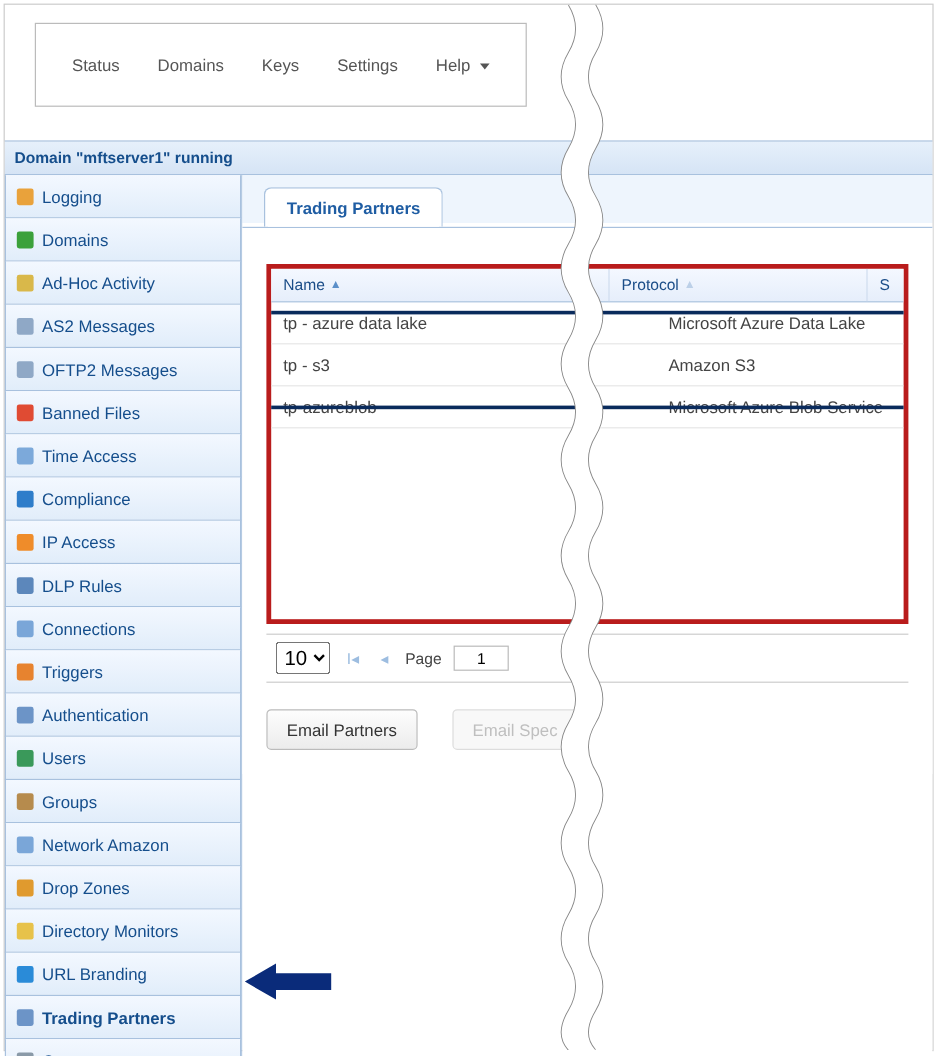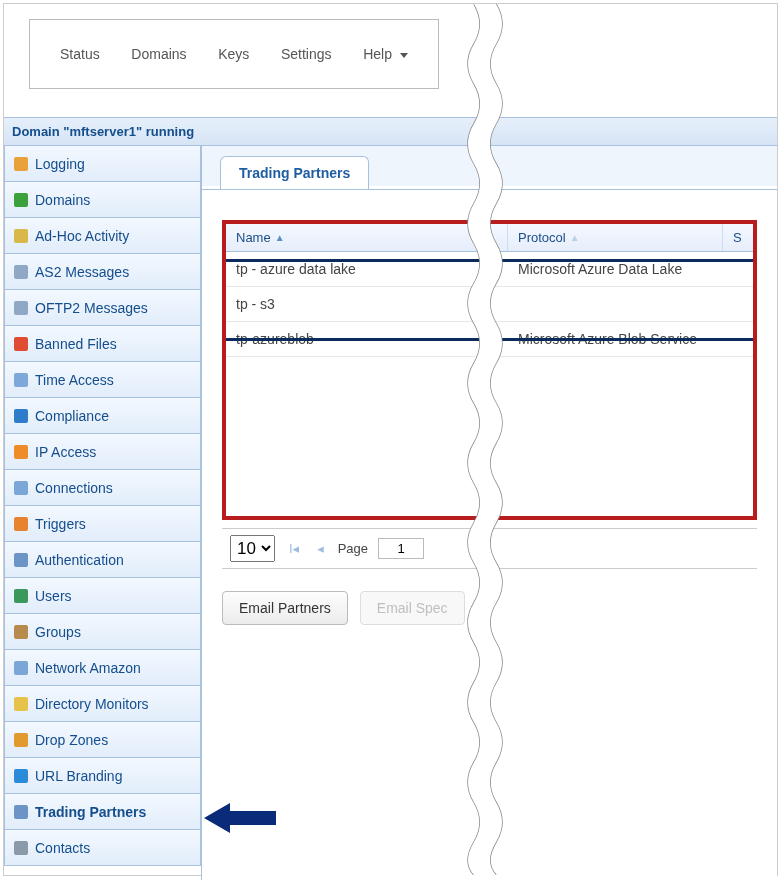--- a/index.html
+++ b/index.html
@@ -139,20 +139,21 @@
     font-size: 10px;
   }
   .tbody .row {
     display: flex;
     height: 35px;
     align-items: center;
     border-bottom: 1px solid #e7e7e7;
     color: #444;
     font-size: 14px;
     cursor: pointer;
+    gap: 39px;
   }
   .td { padding: 0 10px; }
   .td-name { width: 282px; }
   .td-protocol { flex: 1; }
   .highlight-box {
     position: absolute;
     border: 3px solid #0a2b5c;
     top: 35px;
     left: -14px;
     width: 560px;
@@ -183,21 +184,21 @@
   .pager input {
     width: 46px;
     text-align: center;
     font-size: 13px;
     padding: 2px;
     border: 1px solid #bbb;
   }
   .button-row {
     margin-top: 22px;
     display: flex;
-    gap: 12px;
+    gap: 29px;
   }
   .btn {
     border: 1px solid #bbb;
     border-radius: 4px;
     background: linear-gradient(#fdfdfd,#ececec);
     padding: 8px 16px;
     font-size: 14px;
     color: #333;
     cursor: pointer;
   }
@@ -291,20 +292,26 @@
           <span>Compliance</span>
         </div>
         <div class="sidebar-item">
           <span class="icon">
             <span class="ic" style="background: rgb(239, 140, 42);"></span>
           </span>
           <span>IP Access</span>
         </div>
         <div class="sidebar-item">
           <span class="icon">
+            <span class="ic" style="background: rgb(92, 135, 187);"></span>
+          </span>
+          <span>DLP Rules</span>
+        </div>
+        <div class="sidebar-item">
+          <span class="icon">
             <span class="ic" style="background: rgb(122, 166, 216);"></span>
           </span>
           <span>Connections</span>
         </div>
         <div class="sidebar-item">
           <span class="icon">
             <span class="ic" style="background: rgb(231, 131, 47);"></span>
           </span>
           <span>Triggers</span>
         </div>
@@ -327,29 +334,29 @@
           <span>Groups</span>
         </div>
         <div class="sidebar-item">
           <span class="icon">
             <span class="ic" style="background: rgb(122, 166, 216);"></span>
           </span>
           <span>Network Amazon</span>
         </div>
         <div class="sidebar-item">
           <span class="icon">
+            <span class="ic" style="background: rgb(224, 154, 46);"></span>
+          </span>
+          <span>Drop Zones</span>
+        </div>
+        <div class="sidebar-item">
+          <span class="icon">
             <span class="ic" style="background: rgb(231, 194, 74);"></span>
           </span>
           <span>Directory Monitors</span>
-        </div>
-        <div class="sidebar-item">
-          <span class="icon">
-            <span class="ic" style="background: rgb(224, 154, 46);"></span>
-          </span>
-          <span>Drop Zones</span>
         </div>
         <div class="sidebar-item">
           <span class="icon">
             <span class="ic" style="background: rgb(42, 139, 216);"></span>
           </span>
           <span>URL Branding</span>
         </div>
         <div class="sidebar-item active">
           <span class="icon">
             <span class="ic" style="background: rgb(108, 148, 199);"></span>
@@ -379,20 +386,21 @@
             </div>
             <div class="th th-extra">S</div>
           </div>
           <div class="tbody" id="tbody">
               <div class="row">
                 <div class="td td-name">tp - azure data lake</div>
                 <div class="td td-protocol">Microsoft Azure Data Lake</div>
               </div>
               <div class="row">
                 <div class="td td-name">tp - s3</div>
+                <div class="td td-protocol">Amazon S3</div>
               </div>
               <div class="row">
                 <div class="td td-name">tp-azureblob</div>
                 <div class="td td-protocol">Microsoft Azure Blob Service</div>
               </div>
             </div>
           <div class="highlight-box"></div>
         </div>
 
         <div class="pager">

